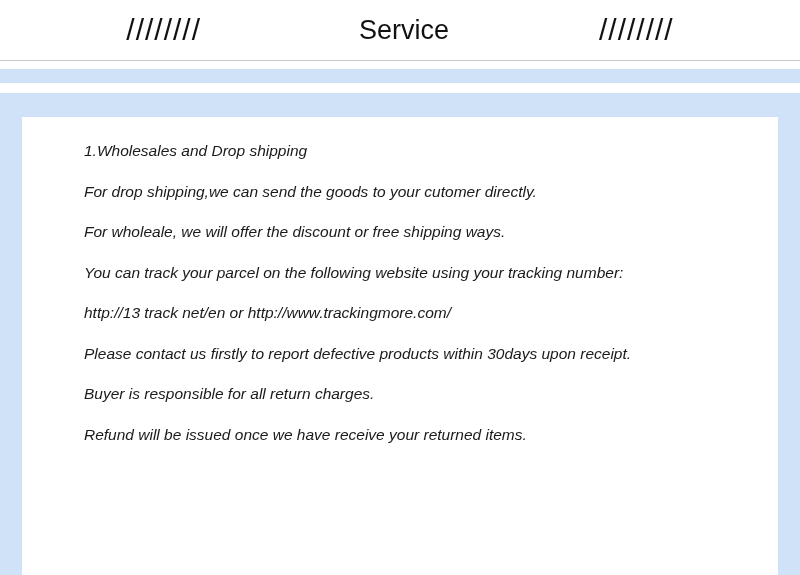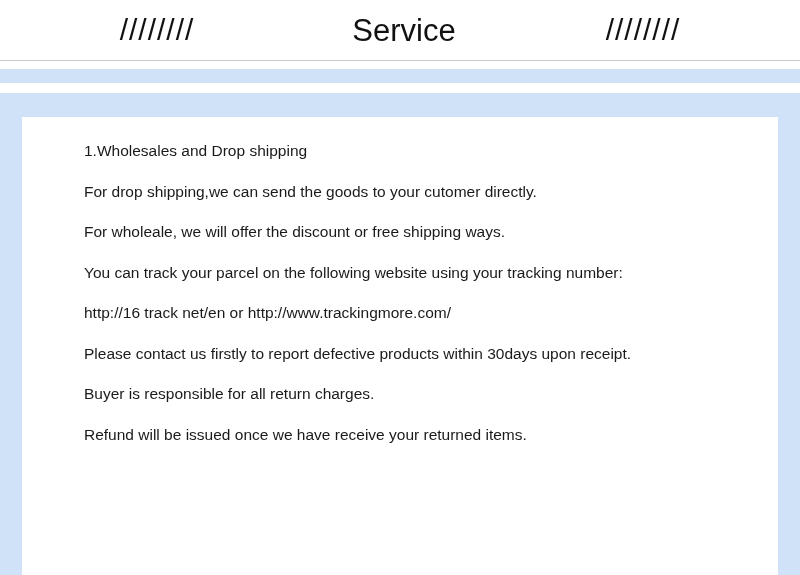--- a/index.html
+++ b/index.html
@@ -43,21 +43,21 @@
     line-height: 1;
     white-space: nowrap;
   }
   .slashes.left {
     margin-right: 150px;
   }
   .slashes.right {
     margin-left: 150px;
   }
   .header-title {
-    font-size: 31px;
+    font-size: 27px;
     color: #111111;
     font-family: "Liberation Sans", sans-serif;
     line-height: 1;
     white-space: nowrap;
     margin-left: 8px;
   }
   .header-rule {
     height: 1px;
     background: #c9c9c9;
     width: 100%;
@@ -85,20 +85,21 @@
     box-sizing: border-box;
     height: 100%;
   }
   .line {
     font-size: 15.5px;
     color: #1a1a1a;
     line-height: 1;
     margin: 0 0 25px 0;
     font-family: "Liberation Sans", sans-serif;
     white-space: nowrap;
+    font-style: italic;
   }
   .line.heading {
     font-weight: normal;
   }
 </style>
 </head>
 <body>
 
 <div class="page">
 
@@ -114,20 +115,20 @@
 
   <div class="band-top"></div>
   <div class="band-gap"></div>
 
   <div class="content-frame">
     <div class="content-card">
       <p class="line heading">1.Wholesales and Drop shipping</p>
       <p class="line">For drop shipping,we can send the goods to your cutomer directly.</p>
       <p class="line">For wholeale, we will offer the discount or free shipping ways.</p>
       <p class="line">You can track your parcel on the following website using your tracking number:</p>
-      <p class="line">http://16 track net/en or http://www.trackingmore.com/</p>
+      <p class="line">http://13 track net/en or http://www.trackingmore.com/</p>
       <p class="line">Please contact us firstly to report defective products within 30days upon receipt.</p>
       <p class="line">Buyer is responsible for all return charges.</p>
       <p class="line">Refund will be issued once we have receive your returned items.</p>
     </div>
   </div>
 
 </div>
 
 </body></html>

